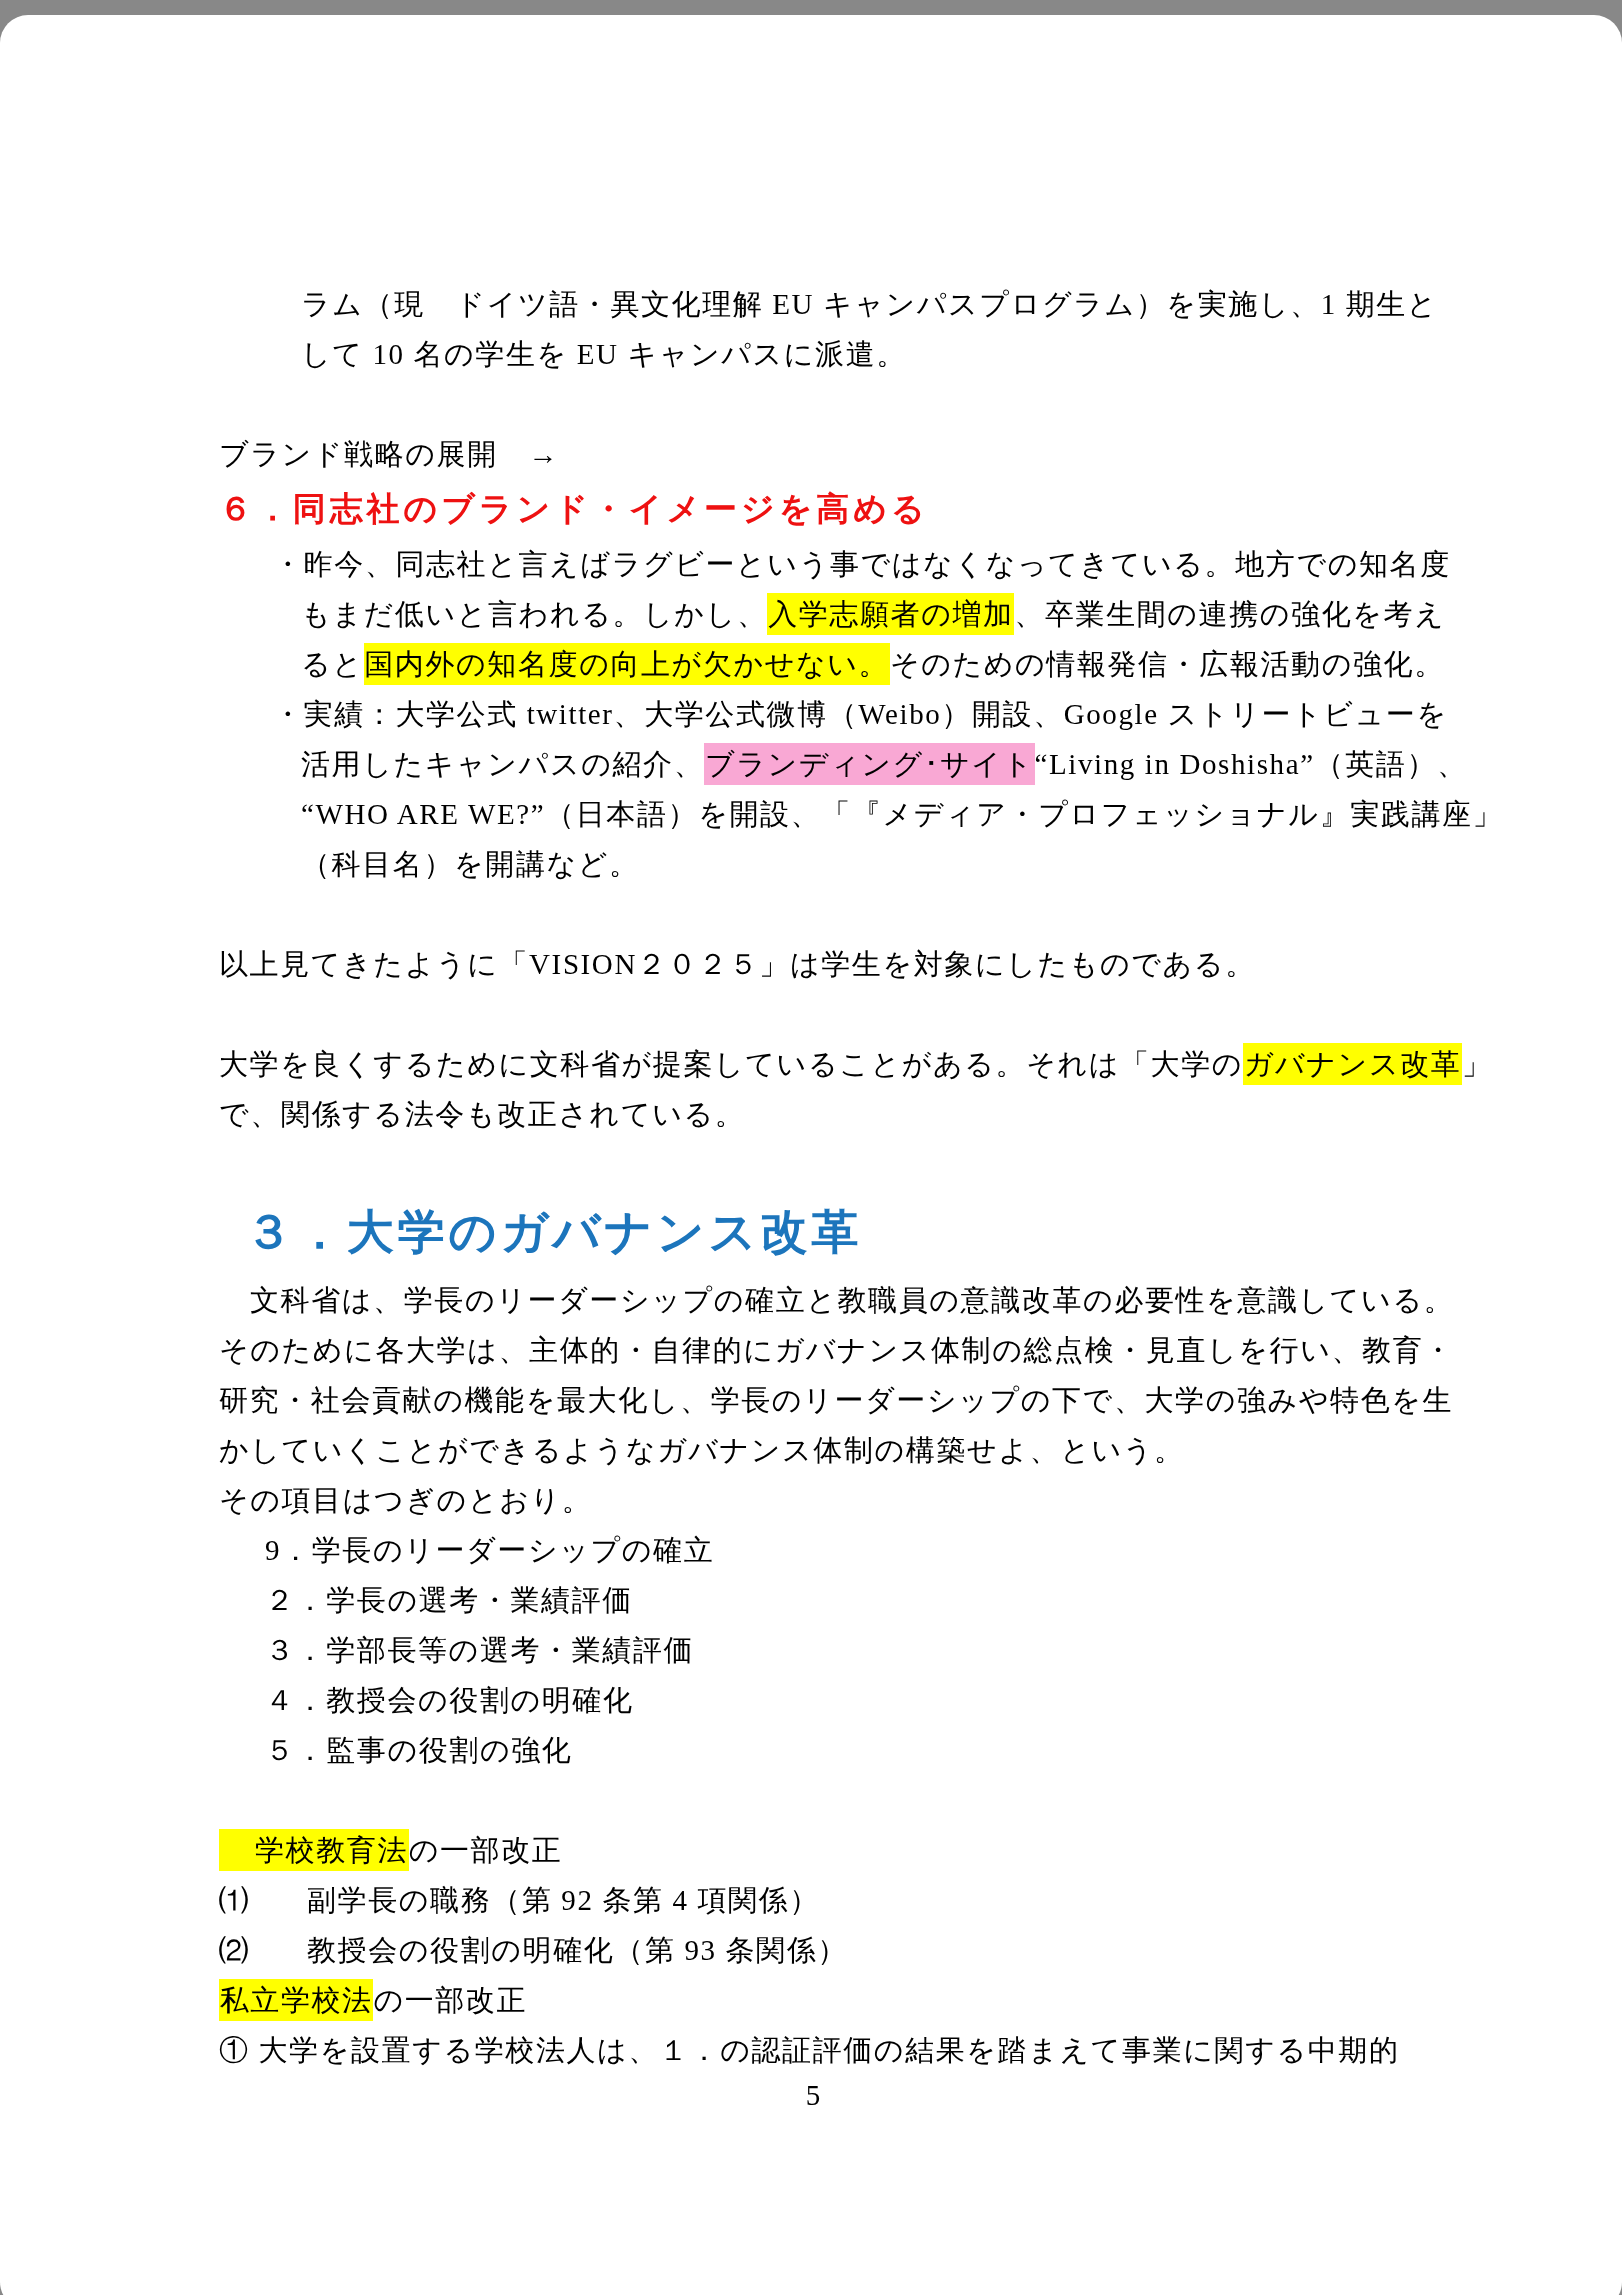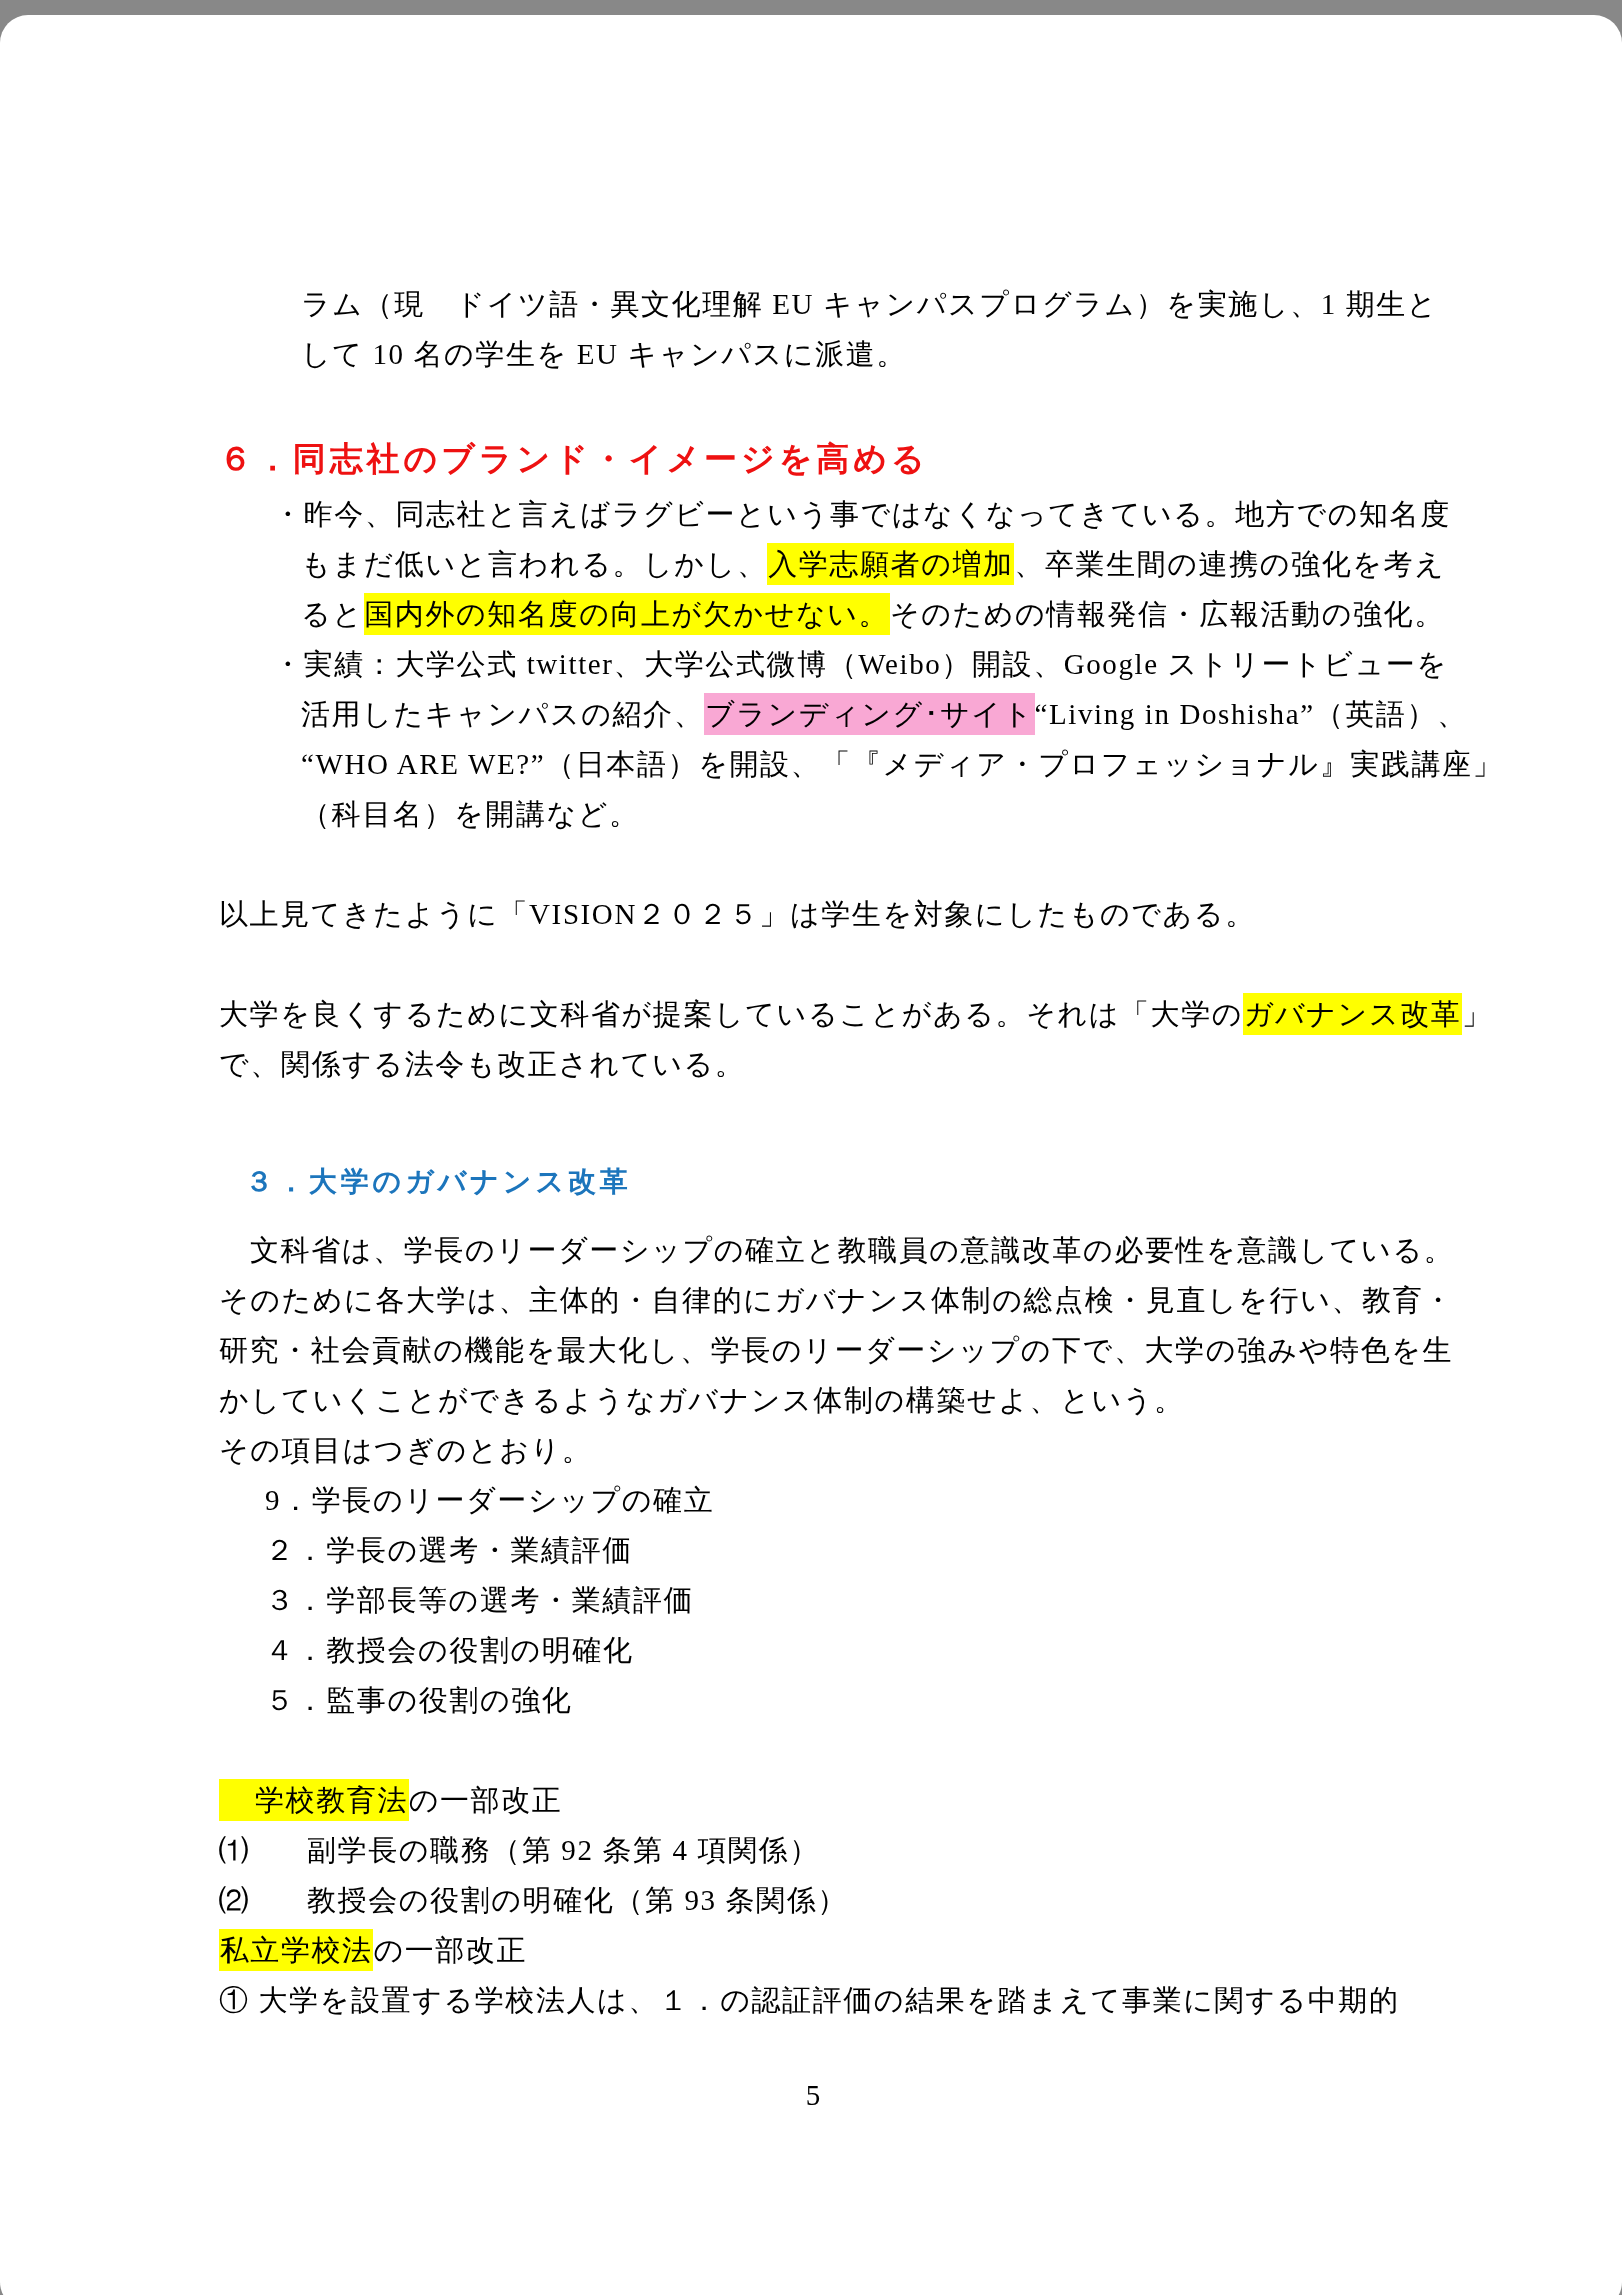--- a/index.html
+++ b/index.html
@@ -34,21 +34,21 @@
     font-family:"Liberation Sans","DejaVu Sans",sans-serif;
     font-weight:bold;
     font-size:33px;
     line-height:60px;
     letter-spacing:3.9px;
     min-height:60px;
   }
   .blue-heading {
     font-family:"Liberation Sans","DejaVu Sans",sans-serif;
     font-weight:bold;
-    font-size:28px;
+    font-size:47px;
     line-height:86px;
     letter-spacing:3.9px;
     min-height:86px;
     padding-left:26px;
   }
   .hl { padding:4.6px 0.7px; }
   .page-number {
     position:absolute;
     left:219px;
     width:1188px;
@@ -59,20 +59,21 @@
   }
 </style>
 </head>
 <body>
 
 <div class="page">
   <div id="lines-host">
       <div class="line indent2"><span>ラム（現　ドイツ語・異文化理解 EU キャンパスプログラム）を実施し、1 期生と</span></div>
       <div class="line indent2"><span>して 10 名の学生を EU キャンパスに派遣。</span></div>
       <div class="line blank"></div>
+      <div class="line plain"><span>ブランド戦略の展開　→</span></div>
       <div class="line red-heading" style="color: rgb(238, 17, 17);"><span>６．同志社のブランド・イメージを高める</span></div>
       <div class="line bullet-first"><span>・昨今、同志社と言えばラグビーという事ではなくなってきている。地方での知名度</span></div>
       <div class="line bullet-cont"><span>もまだ低いと言われる。しかし、</span><span class="hl" style="background: rgb(255, 255, 0);">入学志願者の増加</span><span>、卒業生間の連携の強化を考え</span></div>
       <div class="line bullet-cont"><span>ると</span><span class="hl" style="background: rgb(255, 255, 0);">国内外の知名度の向上が欠かせない。</span><span>そのための情報発信・広報活動の強化。</span></div>
       <div class="line bullet-first"><span>・実績：大学公式 twitter、大学公式微博（Weibo）開設、Google ストリートビューを</span></div>
       <div class="line bullet-cont"><span>活用したキャンパスの紹介、</span><span class="hl" style="background: #f9a8d4;">ブランディング･サイト</span><span>“Living in Doshisha”（英語）、</span></div>
       <div class="line bullet-cont"><span>“WHO ARE WE?”（日本語）を開設、「『メディア・プロフェッショナル』実践講座」</span></div>
       <div class="line bullet-cont"><span>（科目名）を開講など。</span></div>
       <div class="line blank"></div>
       <div class="line plain"><span>以上見てきたように「VISION２０２５」は学生を対象にしたものである。</span></div>

